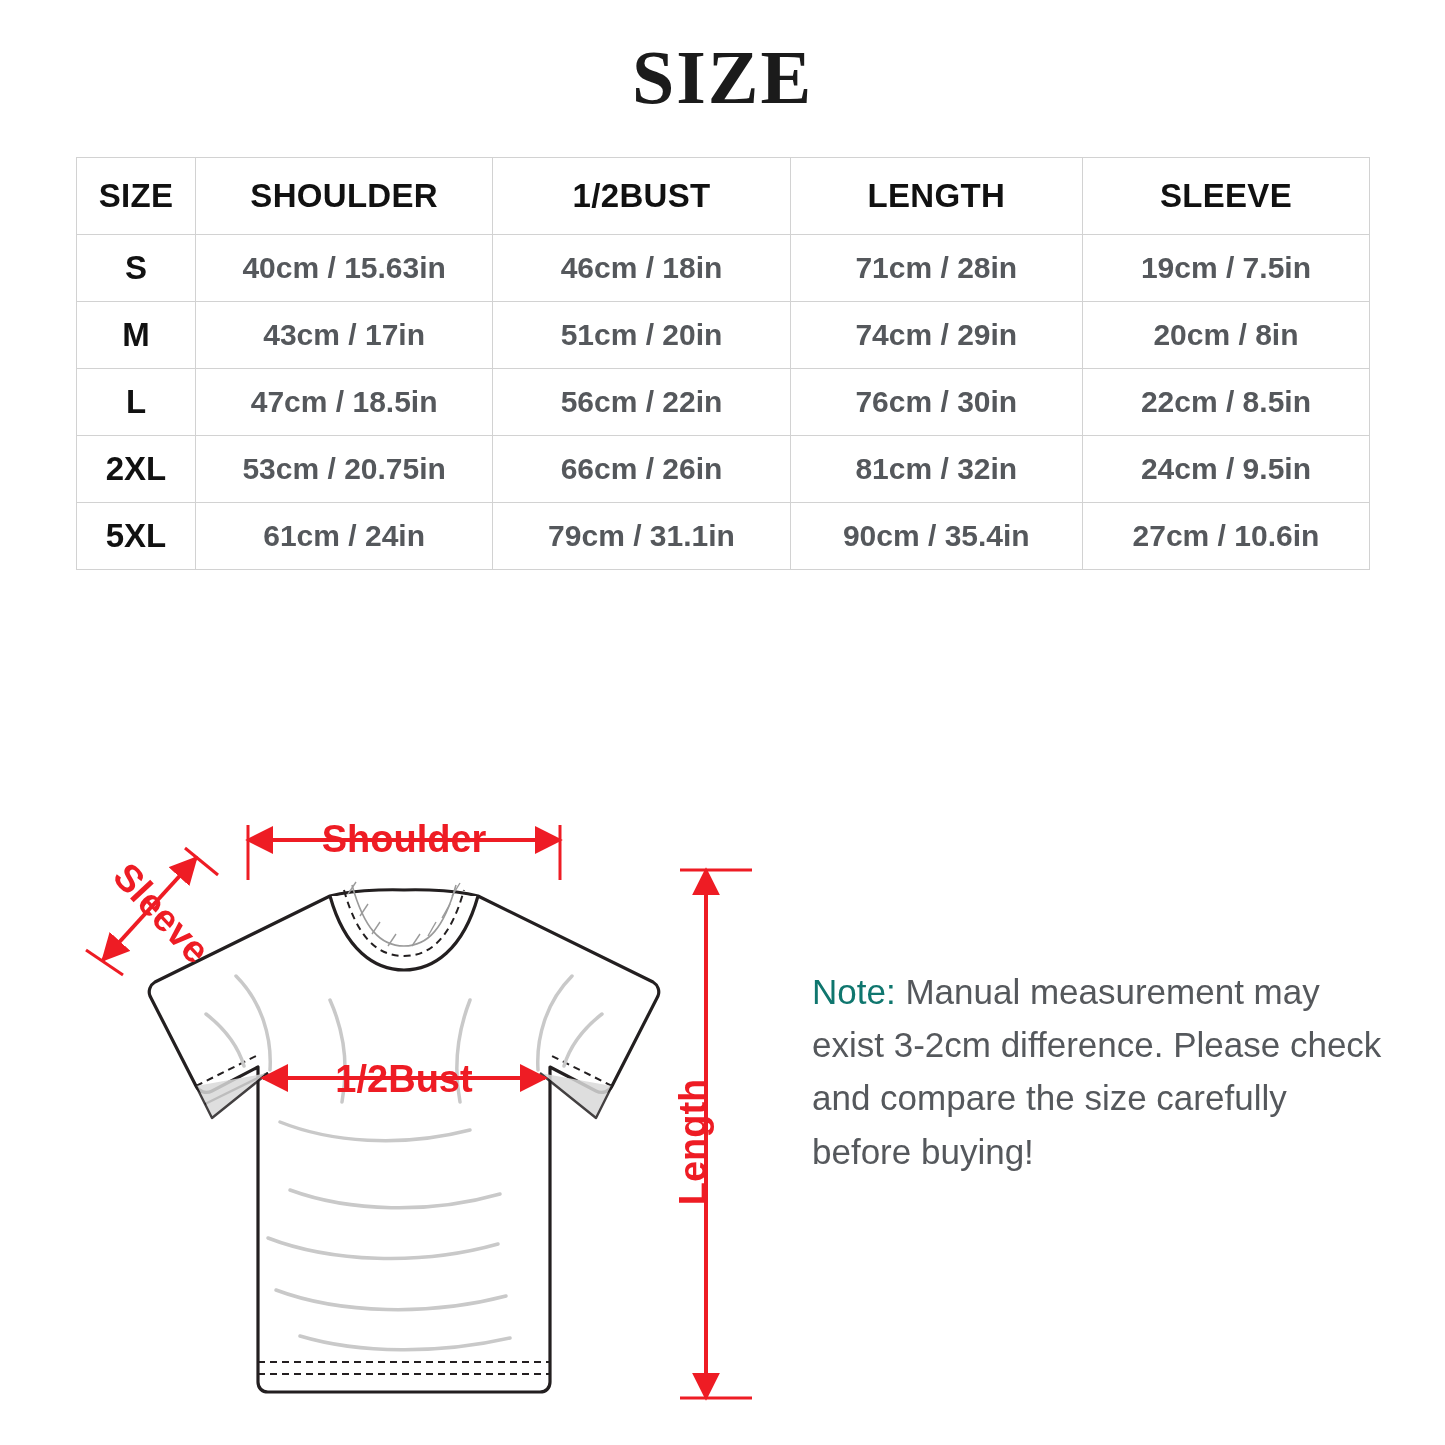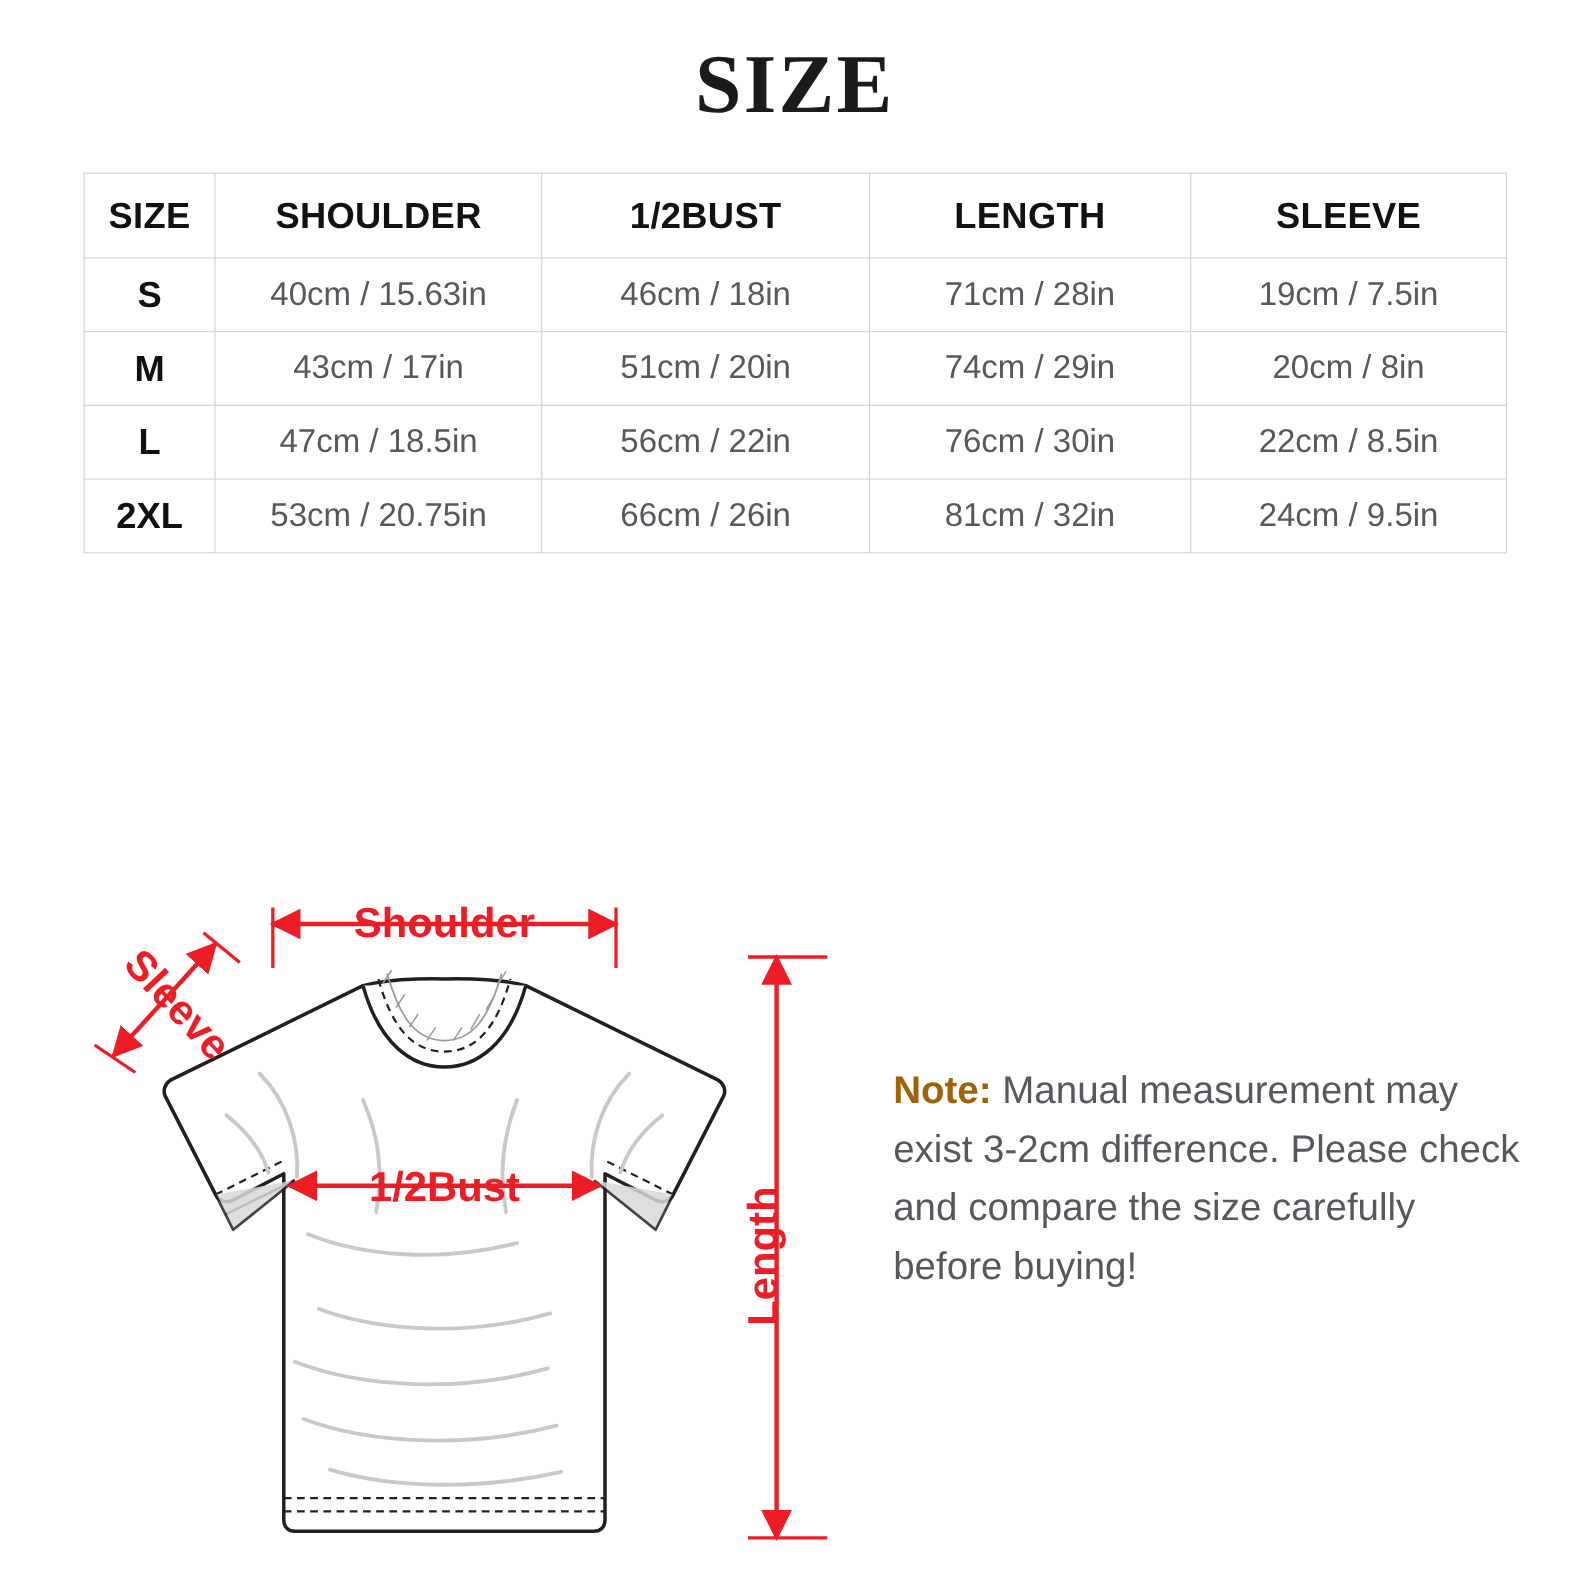--- a/index.html
+++ b/index.html
@@ -39,21 +39,21 @@
     width: 100%;
     table-layout: fixed;
   }
   table.size-table td, table.size-table th {
     border: 1px solid #d2d2d2;
     text-align: center;
     vertical-align: middle;
     color: #55585c;
     font-size: 30px;
     height: 64px;
-    font-weight: 400;
+    font-weight: 700;
   }
   table.size-table thead th {
     color: #111111;
     font-weight: 700;
     font-size: 33px;
     height: 74px;
     letter-spacing: .3px;
   }
   table.size-table tbody td.size-col {
     color: #111111;
@@ -82,22 +82,22 @@
   .note {
     position: absolute;
     left: 812px;
     top: 965px;
     width: 570px;
     font-size: 35px;
     line-height: 1.52;
     color: #55585c;
   }
   .note b {
-    color: #a16207;
-    font-weight: 700;
+    color: #0f766e;
+    font-weight: 400;
     margin-top: 36px;
   }
 </style>
 </head>
 <body>
 
 <div class="title">SIZE</div>
 
 <div class="table-wrap">
   <table class="size-table">
@@ -138,20 +138,27 @@
         <td>56cm / 22in</td>
         <td>76cm / 30in</td>
         <td>22cm / 8.5in</td>
       </tr>
       <tr>
         <td class="size-col">2XL</td>
         <td>53cm / 20.75in</td>
         <td>66cm / 26in</td>
         <td>81cm / 32in</td>
         <td>24cm / 9.5in</td>
+      </tr>
+      <tr>
+        <td class="size-col">5XL</td>
+        <td>61cm / 24in</td>
+        <td>79cm / 31.1in</td>
+        <td>90cm / 35.4in</td>
+        <td>27cm / 10.6in</td>
       </tr>
     </tbody>
   </table>
 </div>
 
 <div class="diagram">
   <svg width="1445" height="675" viewBox="0 0 1445 675" xmlns="http://www.w3.org/2000/svg">
     <defs>
       <marker id="arrowRed" viewBox="0 0 10 10" refX="9" refY="5" markerWidth="7" markerHeight="7" orient="auto-start-reverse">
         <path d="M 0 0 L 10 5 L 0 10 z" fill="#ee1c24"></path>

